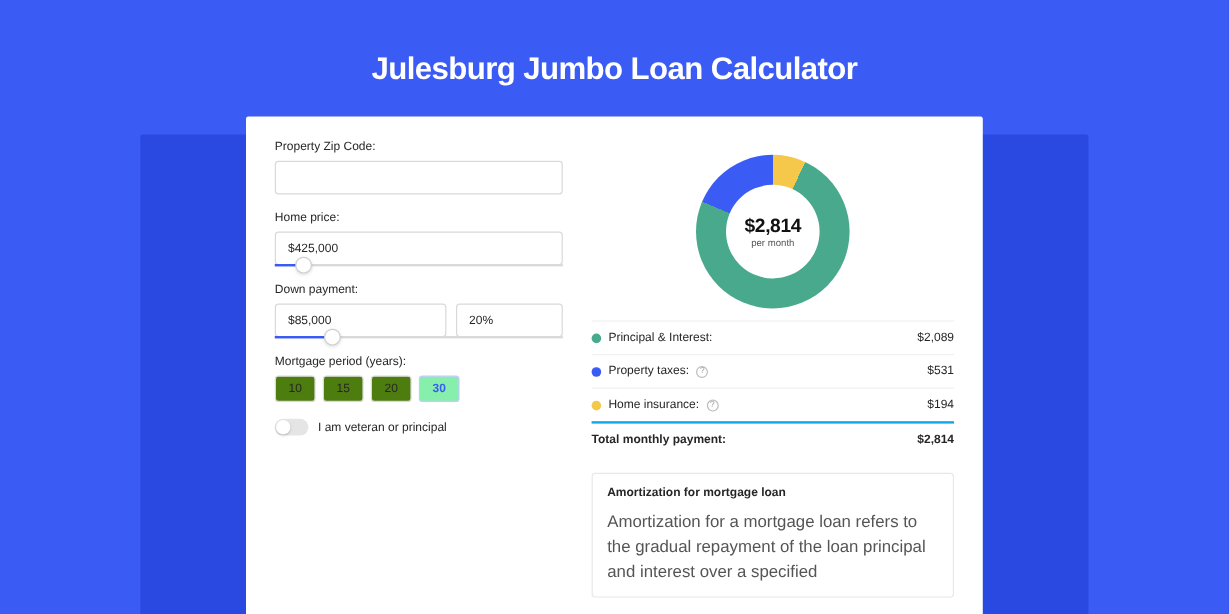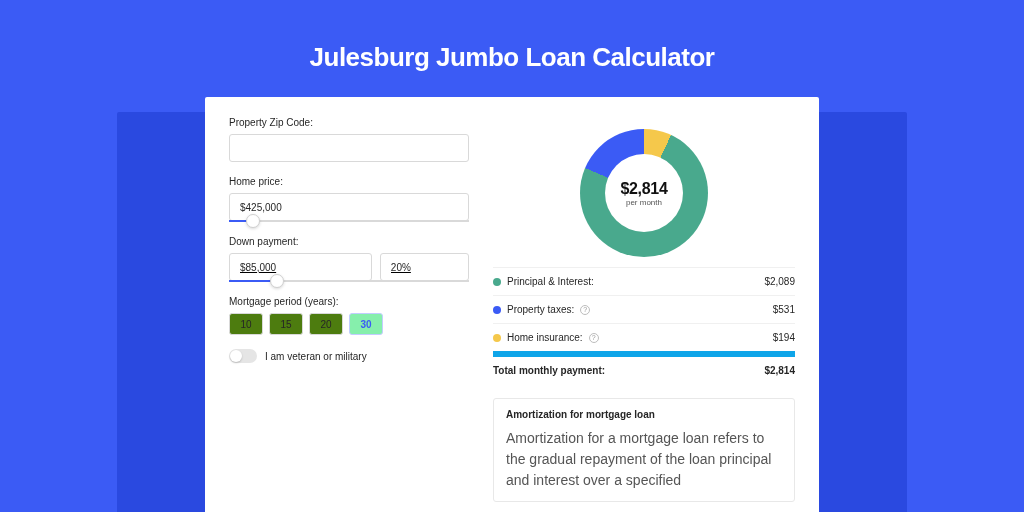--- a/index.html
+++ b/index.html
@@ -38,21 +38,21 @@
 .text-input {
   width: 100%;
   height: 28px;
   border: 1px solid #d9d9d9;
   border-radius: 3px;
   padding: 0 10px;
   font-size: 10px;
   color: #262626;
 }
 .input-group { margin-bottom: 14px; position: relative; }
-.split-inputs { display: flex; gap: 8px; text-decoration: underline; }
+.split-inputs { display: flex; gap: 8px; }
 .split-inputs .text-input:first-child { flex: 1.8; }
 .split-inputs .text-input:last-child { flex: 1; }
 .slider-track {
   height: 2px;
   background: #d9d9d9;
   position: relative;
   margin-top: -1px;
 }
 .slider-fill {
   position: absolute; left: 0; top: 0; height: 2px; background: #3b5bf5;
@@ -123,21 +123,21 @@
 .line-left { display: flex; align-items: center; gap: 6px; }
 .dot { width: 8px; height: 8px; border-radius: 50%; display: inline-block; }
 .dot.green { background: #49a98d; }
 .dot.blue { background: #3b5bf5; }
 .dot.yellow { background: #f5c84b; }
 .info-icon {
   width: 10px; height: 10px; border-radius: 50%; border: 1px solid #bdbdbd;
   display: inline-flex; align-items: center; justify-content: center;
   font-size: 7px; color: #999;
 }
-.line-row.total { font-weight: 700; border-top: 6px solid #0ea5e9; text-align: right; }
+.line-row.total { font-weight: 700; border-top: 2px solid #0ea5e9; text-align: right; }
 .amort-card {
   border: 1px solid #e8e8e8; border-radius: 3px; padding: 10px 12px; margin-top: 14px;
 }
 .amort-title { font-size: 10px; font-weight: 700; color: #262626; margin-bottom: 8px; }
 .amort-body { font-size: 14px; color: #555; line-height: 1.5; }
 .backdrop {
   position: absolute; left: 50%; transform: translateX(-50%);
   top: 112px; width: 790px; height: 420px; background: #2a49e0; z-index: -1;
   border-radius: 2px;
 }
@@ -188,21 +188,21 @@
           <button class="period-btn">15</button>
           <button class="period-btn">20</button>
           <button class="period-btn selected">30</button>
         </div>
       </div>
 
       <div class="toggle-row">
         <div class="toggle-switch">
           <div class="toggle-knob"></div>
         </div>
-        <span class="toggle-label">I am veteran or military</span>
+        <span class="toggle-label">I am veteran or principal</span>
       </div>
 
     </div>
 
     <div class="breakdown-col">
 
       <div class="donut-wrap">
         <div class="donut">
           <div class="donut-center">
             <div class="donut-value">$2,814</div>

